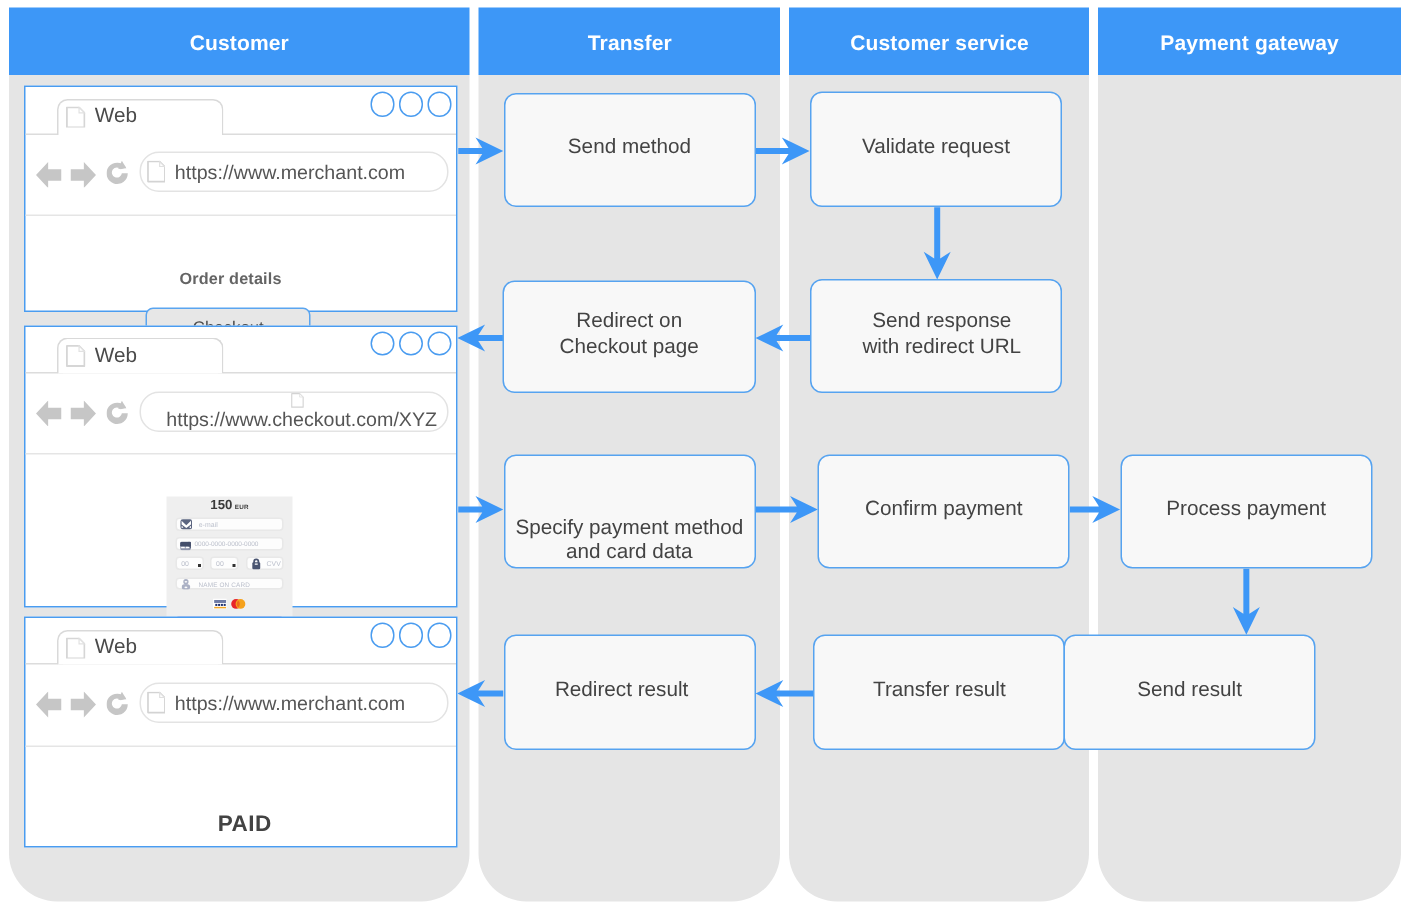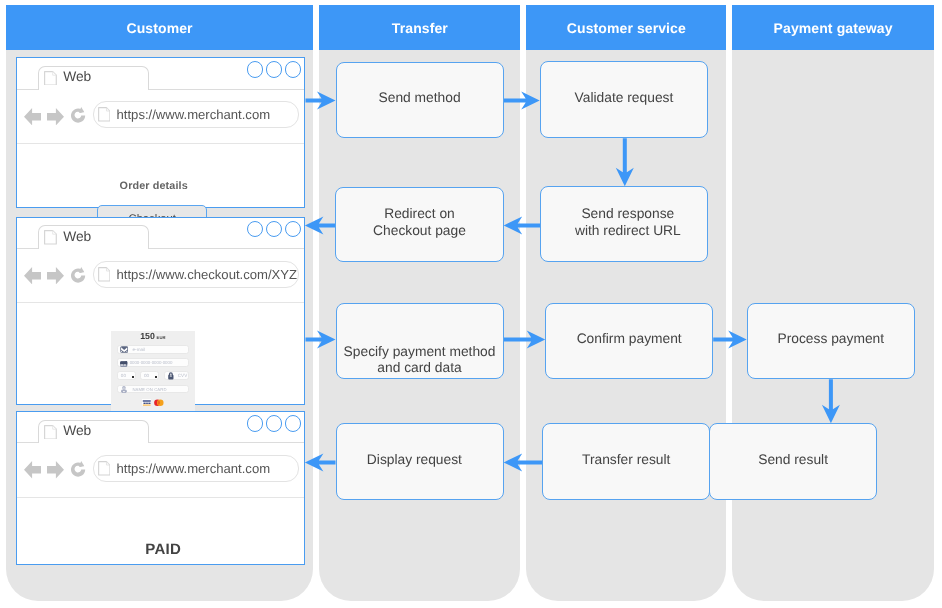--- a/index.html
+++ b/index.html
@@ -122,21 +122,21 @@
       <span>and card data</span>
     </div>
   </div>
   <div class="node" style="left:545.2px;top:302.7px;width:168.0px;height:76.4px;">
     <span>Confirm payment</span>
   </div>
   <div class="node" style="left:746.7px;top:302.7px;width:168.2px;height:76.5px;">
     <span>Process payment</span>
   </div>
   <div class="node" style="left:335.5px;top:423.2px;width:168.2px;height:77.0px;">
-    <span style="left:-5.2px;">Display request</span>
+    <span style="left:-5.2px;">Redirect result</span>
   </div>
   <div class="node" style="left:542.3px;top:423.2px;width:167.9px;height:77.0px;">
     <span>Transfer result</span>
   </div>
   <div class="node" style="left:709px;top:423.2px;width:168.2px;height:77.0px;">
     <span>Send result</span>
   </div>
 
   <div class="browser" style="left:15.8px;top:57.3px;width:289.7px;height:151px;">
     <div class="tabbar">
@@ -201,21 +201,21 @@
           <path d="M0 8.7 L8.1 0 v4.9 h8.9 v7.6 h-8.9 v4.9 z" fill="#c6c6c6"></path>
         </svg>
         <svg width="17" height="17.4" viewBox="0 0 17 17.4" style="margin-left:6px;">
           <path d="M17 8.7 L8.9 0 v4.9 h-8.9 v7.6 h8.9 v4.9 z" fill="#c6c6c6"></path>
         </svg>
         <svg width="15.9" height="17" viewBox="0 0 15.9 17" style="margin-left:6.7px;margin-top:-0.4px;">
           <path d="M13.0 4.6 A 7.1 7.1 0 1 0 14.2 8.5 h-3.95 A 3.35 3.35 0 1 1 9.5 5.9 z" fill="#c6c6c6"></path>
           <path d="M10.25 0.1 l3.0 5.1 l-5.4 0.45 z" fill="#c6c6c6"></path>
         </svg>
       </div>
-      <div class="urlbox" style="left:76.2px;width:206.3px;top:11.8px;">
+      <div class="urlbox" style="left:76.2px;width:206.3px;top:11.8px;flex-direction:column;">
         <svg width="12.6" height="14.7" viewBox="0 0 12.6 14.7">
           <path d="M0.65 0.65 h7.8 l3.5 3.5 v9.9 h-11.3 z" fill="#ffffff" stroke="#d3d3d3" stroke-width="1.1" stroke-linejoin="round"></path>
           <path d="M8.45 0.75 L11.6 4.0 h-3.15 z" fill="#ffffff" stroke="#e0e0e0" stroke-width="0.8"></path>
         </svg>
         <span class="urltext">https://www.checkout.com/XYZ</span>
       </div>
     </div>
     <div class="content" style="top:0px;">
       <div class="payform" style="left:94.3px;top:84.8px;width:83.8px;height:99.4px;">
         <div class="amount" style="top:-3.5px;">

